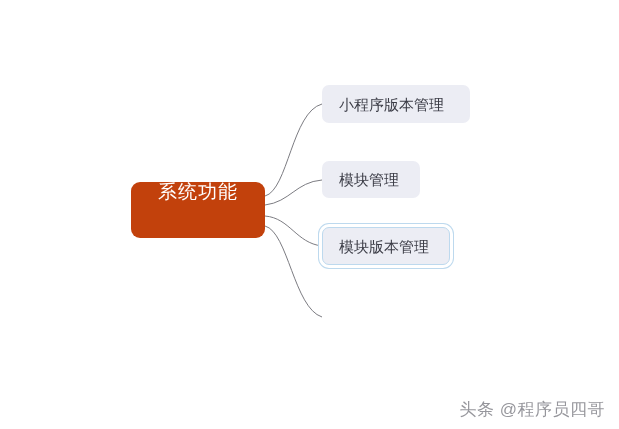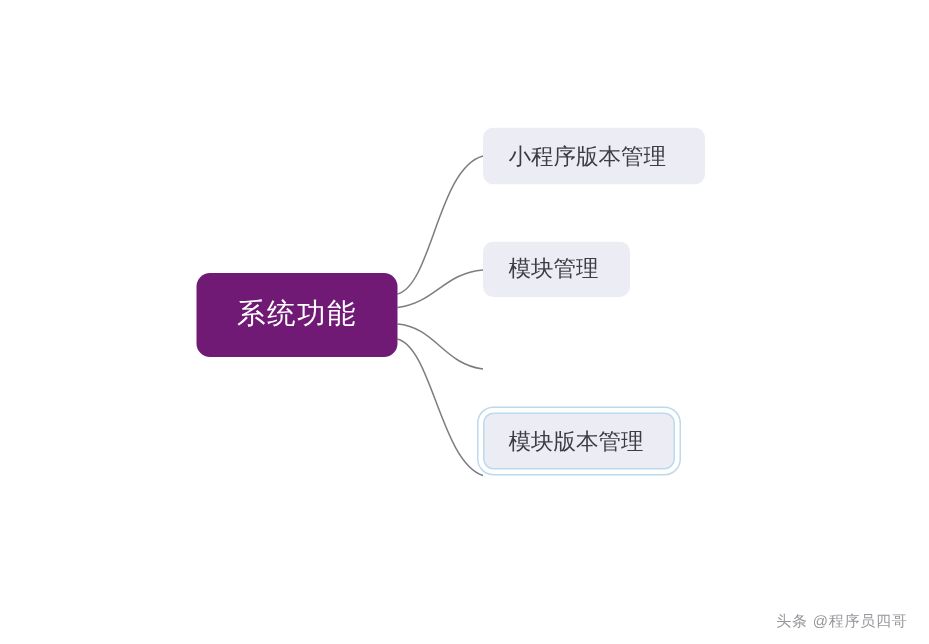--- a/index.html
+++ b/index.html
@@ -34,26 +34,25 @@
   }
 
   
   .root-node {
     position: absolute;
     left: 131px;
     top: 182px;
     width: 134px;
     height: 56px;
     border-radius: 9px;
-    background: #701a75;
+    background: #c2410c;
     display: flex;
-    align-items: center;
+    align-items: flex-start;
     justify-content: center;
     box-sizing: border-box;
-    font-family: Liberation Mono, monospace;
   }
   .root-node-label {
     color: #ffffff;
     font-size: 19px;
     letter-spacing: 1px;
     line-height: 1;
     white-space: nowrap;
   }
 
   
@@ -72,30 +71,29 @@
     font-size: 15px;
     line-height: 1;
     white-space: nowrap;
   }
 
   
   .child-node.selected {
     background: #ecedf4;
     border: 1px solid #bdd9ee;
     box-shadow: 0 0 0 3px #ffffff, 0 0 0 4px #bdd9ee;
-    margin-top: 48px;
   }
 
   
   .watermark {
     position: absolute;
     right: 14px;
     bottom: 8px;
     color: #8e8e94;
-    font-size: 10px;
+    font-size: 17px;
     letter-spacing: 0.5px;
     white-space: nowrap;
     opacity: 0.92;
   }
 </style>
 </head>
 <body>
 
 <div id="mindmap-canvas">
 

